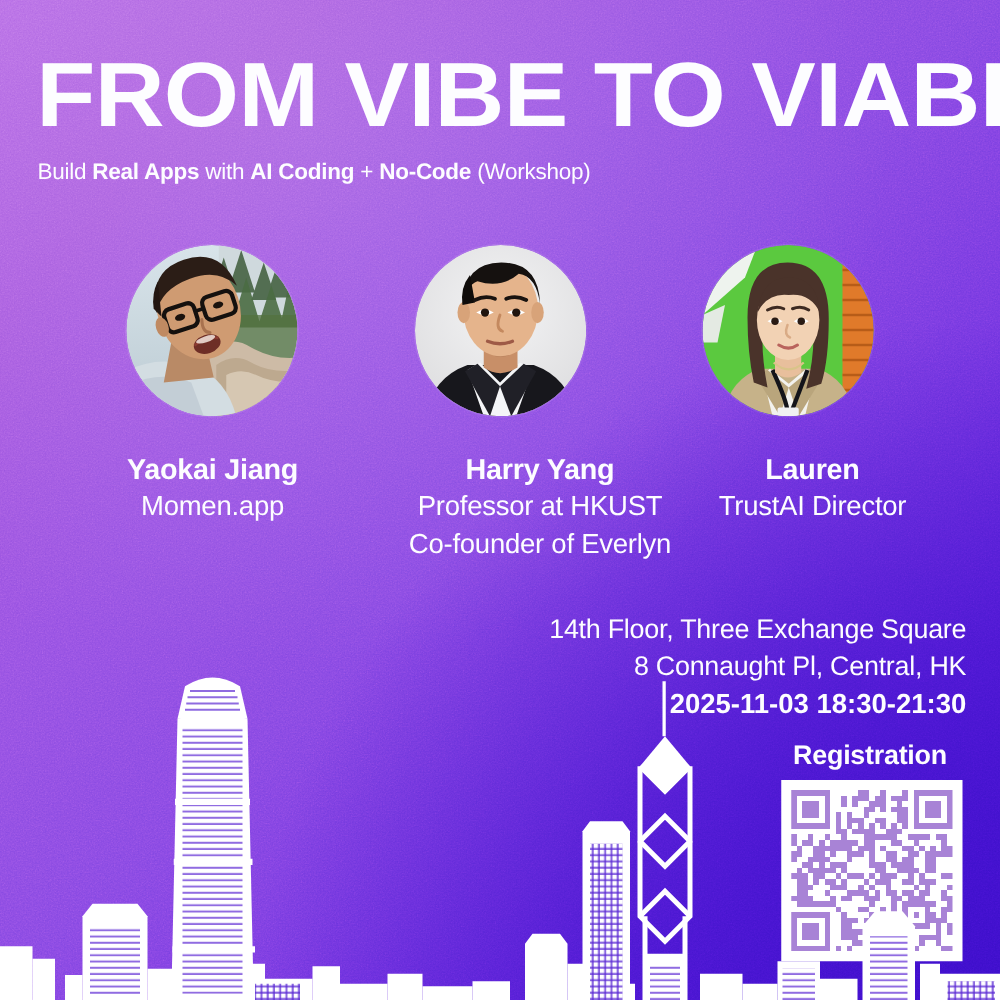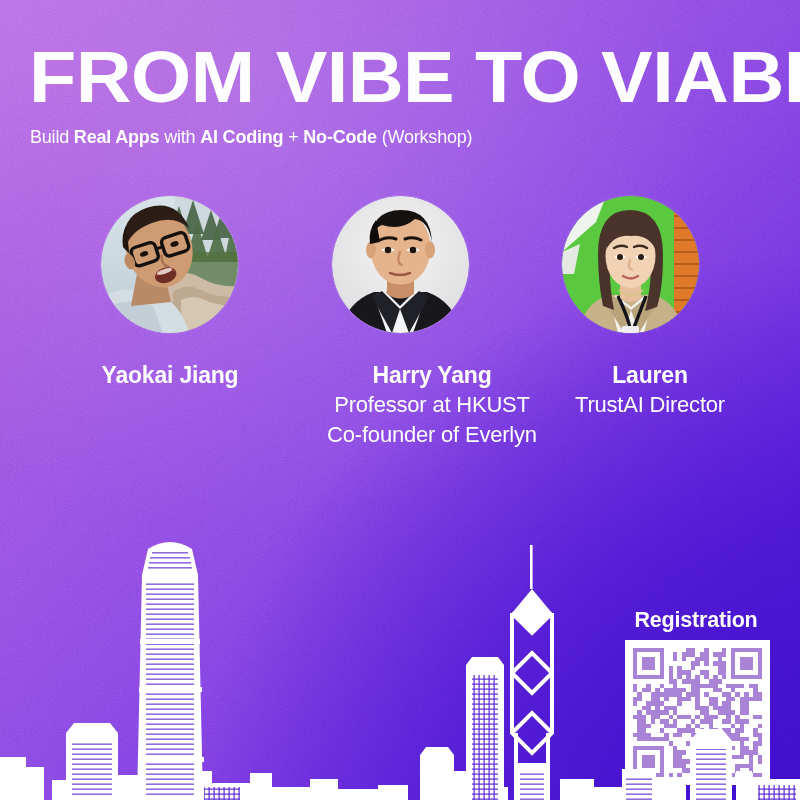--- a/index.html
+++ b/index.html
@@ -62,21 +62,21 @@
   .n2{left:520px;width:260px;}
 
   
   .venue{
     position:absolute;right:27px;top:489px;text-align:right;color:#fdfdff;
     font-size:21.5px;line-height:1.38;letter-spacing:-0.2px;
   }
   .venue .when{font-weight:700;font-size:22px;letter-spacing:0px;}
 
   
-  .reg{position:absolute;right:24px;top:608px;width:160px;text-align:center;}
+  .reg{position:absolute;right:24px;top:592px;width:160px;text-align:center;}
   .reg .lbl{
     color:#fdfdff;font-weight:700;font-size:21.5px;letter-spacing:-0.2px;
     margin-bottom:7px;display:block;
   }
   .qrwrap{
     width:145px;height:145px;background:#ffffff;padding:0;margin-left:auto;margin-right:6px;
     display:flex;align-items:center;justify-content:center;
   }
   .qrwrap svg{display:block;}
 
@@ -262,32 +262,38 @@
             <path d="M61 80 q8 5 15 0" stroke="#b9635c" stroke-width="2.4" fill="none" stroke-linecap="round"></path>
           </g>
         </svg>
       </div>
     </div>
   </div>
 
   <div class="names">
     <div class="nameblk n0">
       <div class="nm">Yaokai Jiang</div>
+      <div class="rl">Momen.app</div>
     </div>
     <div class="nameblk n1">
       <div class="nm">Harry Yang</div>
       <div class="rl">Professor at HKUST</div>
       <div class="rl">Co-founder of Everlyn</div>
     </div>
     <div class="nameblk n2">
       <div class="nm">Lauren</div>
       <div class="rl">TrustAI Director</div>
     </div>
   </div>
 
+  <div class="venue">
+    <div>14th Floor, Three Exchange Square</div>
+    <div>8 Connaught Pl, Central, HK</div>
+    <div class="when">2025-11-03 18:30-21:30</div>
+  </div>
 
   <div class="reg">
     <span class="lbl">Registration</span>
     <div class="qrwrap">
       <svg id="qr-svg" width="129" height="129" viewBox="0 0 29 29" shape-rendering="crispEdges" xmlns="http://www.w3.org/2000/svg">
         <rect width="29" height="29" fill="#ffffff"></rect>
         <g id="qr-modules" fill="#a883d6">
             <rect x="0" y="0" width="1" height="1"></rect>
             <rect x="1" y="0" width="1" height="1"></rect>
             <rect x="2" y="0" width="1" height="1"></rect>

